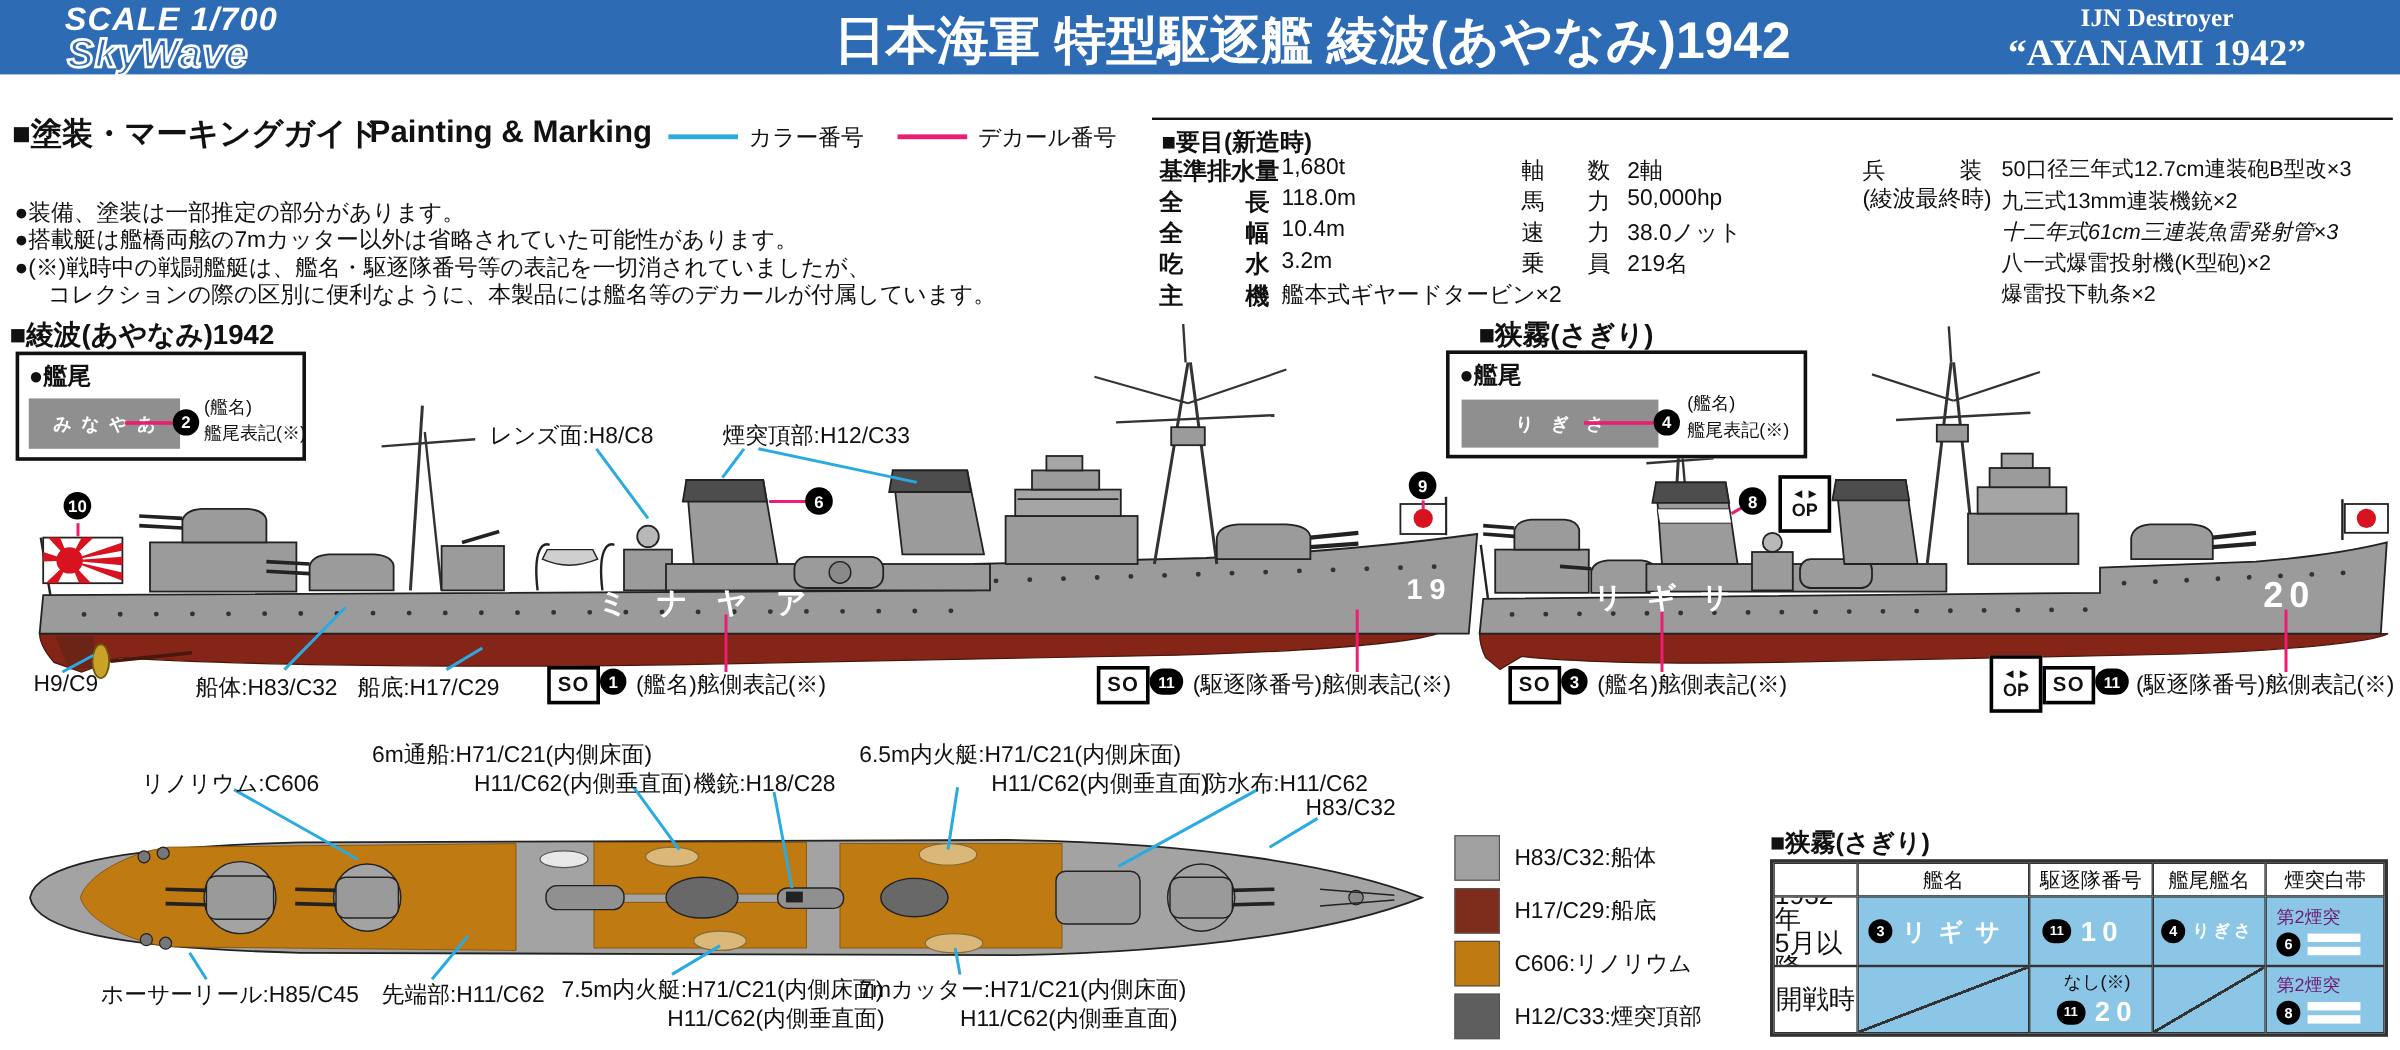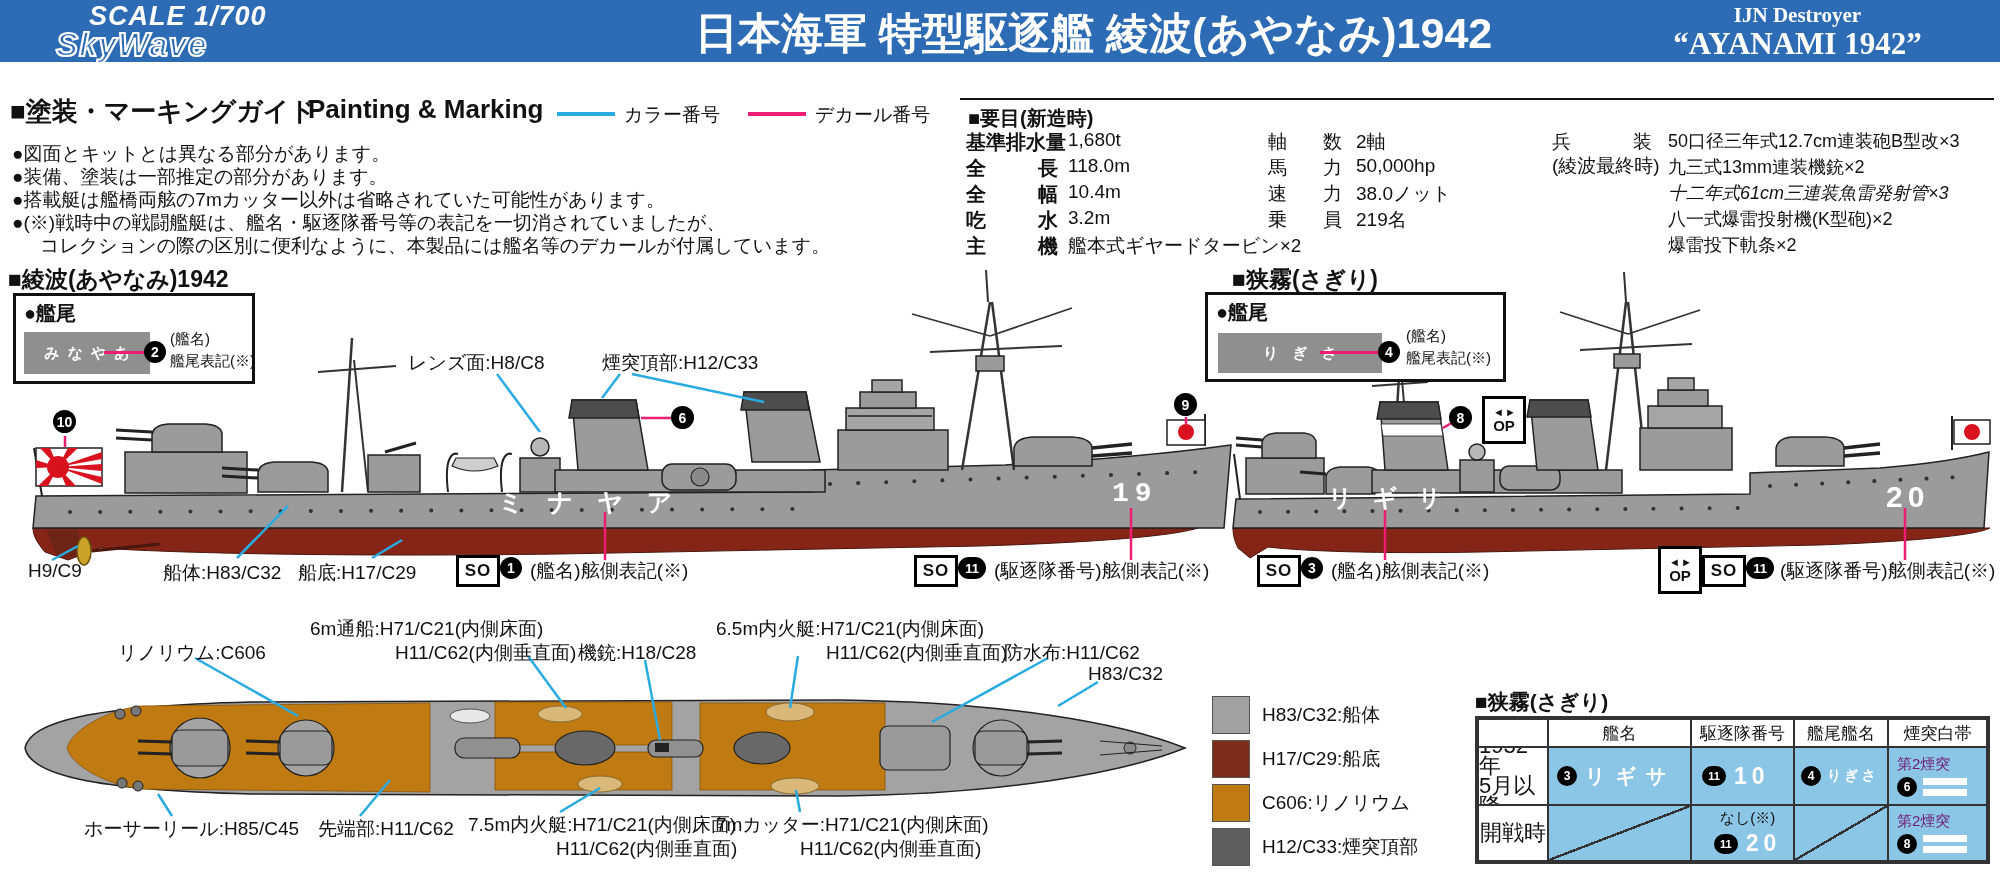--- a/index.html
+++ b/index.html
@@ -2,21 +2,21 @@
 <html><head>
 <meta charset="utf-8">
 <style>
   html,body{margin:0;padding:0;background:#fff;}
   .page{position:relative;width:2000px;height:875px;background:#fff;overflow:hidden;
         font-family:"Liberation Sans",sans-serif;color:#111;}
   .abs{position:absolute;}
   .lbl{position:absolute;font-size:19px;white-space:nowrap;color:#111;}
   
   .banner{position:absolute;left:0;top:0;width:2000px;height:62px;background:#2d6cb4;}
-  .scale-lbl{position:absolute;left:54px;top:1px;color:#fff;font-weight:900;font-style:italic;font-size:27px;letter-spacing:1px;margin-left:35px;}
+  .scale-lbl{position:absolute;left:54px;top:1px;color:#fff;font-weight:900;font-style:italic;font-size:27px;letter-spacing:1px;}
   .brand{position:absolute;left:56px;top:26px;color:#2d6cb4;font-weight:900;font-style:italic;font-size:33px;
          -webkit-text-stroke:2.2px #fff;letter-spacing:1px;}
   .banner-title{position:absolute;left:695px;top:5px;color:#fff;font-weight:900;font-size:43px;white-space:nowrap;}
   .banner-sub{position:absolute;left:1600px;top:2px;width:395px;text-align:center;color:#fff;
               font-family:"Liberation Serif",serif;font-weight:bold;}
   .banner-sub .l1{font-size:21px;line-height:26px;}
   .banner-sub .l2{font-size:31px;line-height:32px;}
   
   .h1{position:absolute;font-weight:bold;font-size:26px;white-space:nowrap;}
   .legend-line{position:absolute;height:4px;width:58px;}
@@ -94,21 +94,20 @@
     </div>
   </div>
 
   <div class="h1" style="left:10px;top:94px;">■塗装・マーキングガイド</div>
   <div class="h1" style="left:308px;top:94px;">Painting &amp; Marking</div>
   <div class="legend-line" style="left:557px;top:112px;background:#29abe2;"></div>
   <div class="lbl" style="left:624px;top:102px;">カラー番号</div>
   <div class="legend-line" style="left:748px;top:112px;background:#ec1d73;"></div>
   <div class="lbl" style="left:815px;top:102px;">デカール番号</div>
 
-  <div class="note" style="left:12px;top:141px;">●図面とキットとは異なる部分があります。</div>
   <div class="note" style="left:12px;top:164px;">●装備、塗装は一部推定の部分があります。</div>
   <div class="note" style="left:12px;top:187px;">●搭載艇は艦橋両舷の7mカッター以外は省略されていた可能性があります。</div>
   <div class="note" style="left:40px;top:233px;">コレクションの際の区別に便利なように、本製品には艦名等のデカールが付属しています。</div>
   <div class="note" style="left:12px;top:210px;">●(※)戦時中の戦闘艦艇は、艦名・駆逐隊番号等の表記を一切消されていましたが、</div>
 
   <div class="spec-sep" style="left:960px;top:98px;width:1034px;height:2px;"></div>
   <div class="spec-h" style="left:968px;top:105px;">■要目(新造時)</div>
 
   <div class="spec-row" style="left:966px;top:129px;"><span class="speclbl w92">基準排水量</span><span style="margin-left:10px;">1,680t</span></div>
   <div class="spec-row" style="left:966px;top:155px;"><span class="speclbl w92">全長</span><span style="margin-left:10px;">118.0m</span></div>
@@ -324,21 +323,21 @@
   </div>
 
   <div class="lbl" style="left:408px;top:350px;">レンズ面:H8/C8</div>
   <div class="lbl" style="left:602px;top:350px;">煙突頂部:H12/C33</div>
 
   <div class="marker m23" style="left:53px;top:410px;">10</div>
   <div class="marker m23" style="left:671px;top:406px;">6</div>
   <div class="marker m23" style="left:1174px;top:393px;">9</div>
 
   <div class="hull-name" style="left:498px;top:486px;font-size:25px;letter-spacing:24px;">ミナヤア</div>
-  <div class="hull-name" style="left:1112px;top:478px;font-size:28px;letter-spacing:6px;font-family:Liberation Mono, monospace;">19</div>
+  <div class="hull-name" style="left:1172px;top:478px;font-size:24px;letter-spacing:6px;">19</div>
 
   <div class="lbl" style="left:28px;top:560px;">H9/C9</div>
   <div class="lbl" style="left:163px;top:560px;">船体:H83/C32</div>
   <div class="lbl" style="left:298px;top:560px;">船底:H17/C29</div>
 
   <div class="sobox" style="left:456px;top:555px;">SO</div>
   <div class="marker m22" style="left:500px;top:557px;">1</div>
   <div class="lbl" style="left:530px;top:558px;">(艦名)舷側表記(※)</div>
 
   <div class="sobox" style="left:914px;top:555px;">SO</div>

